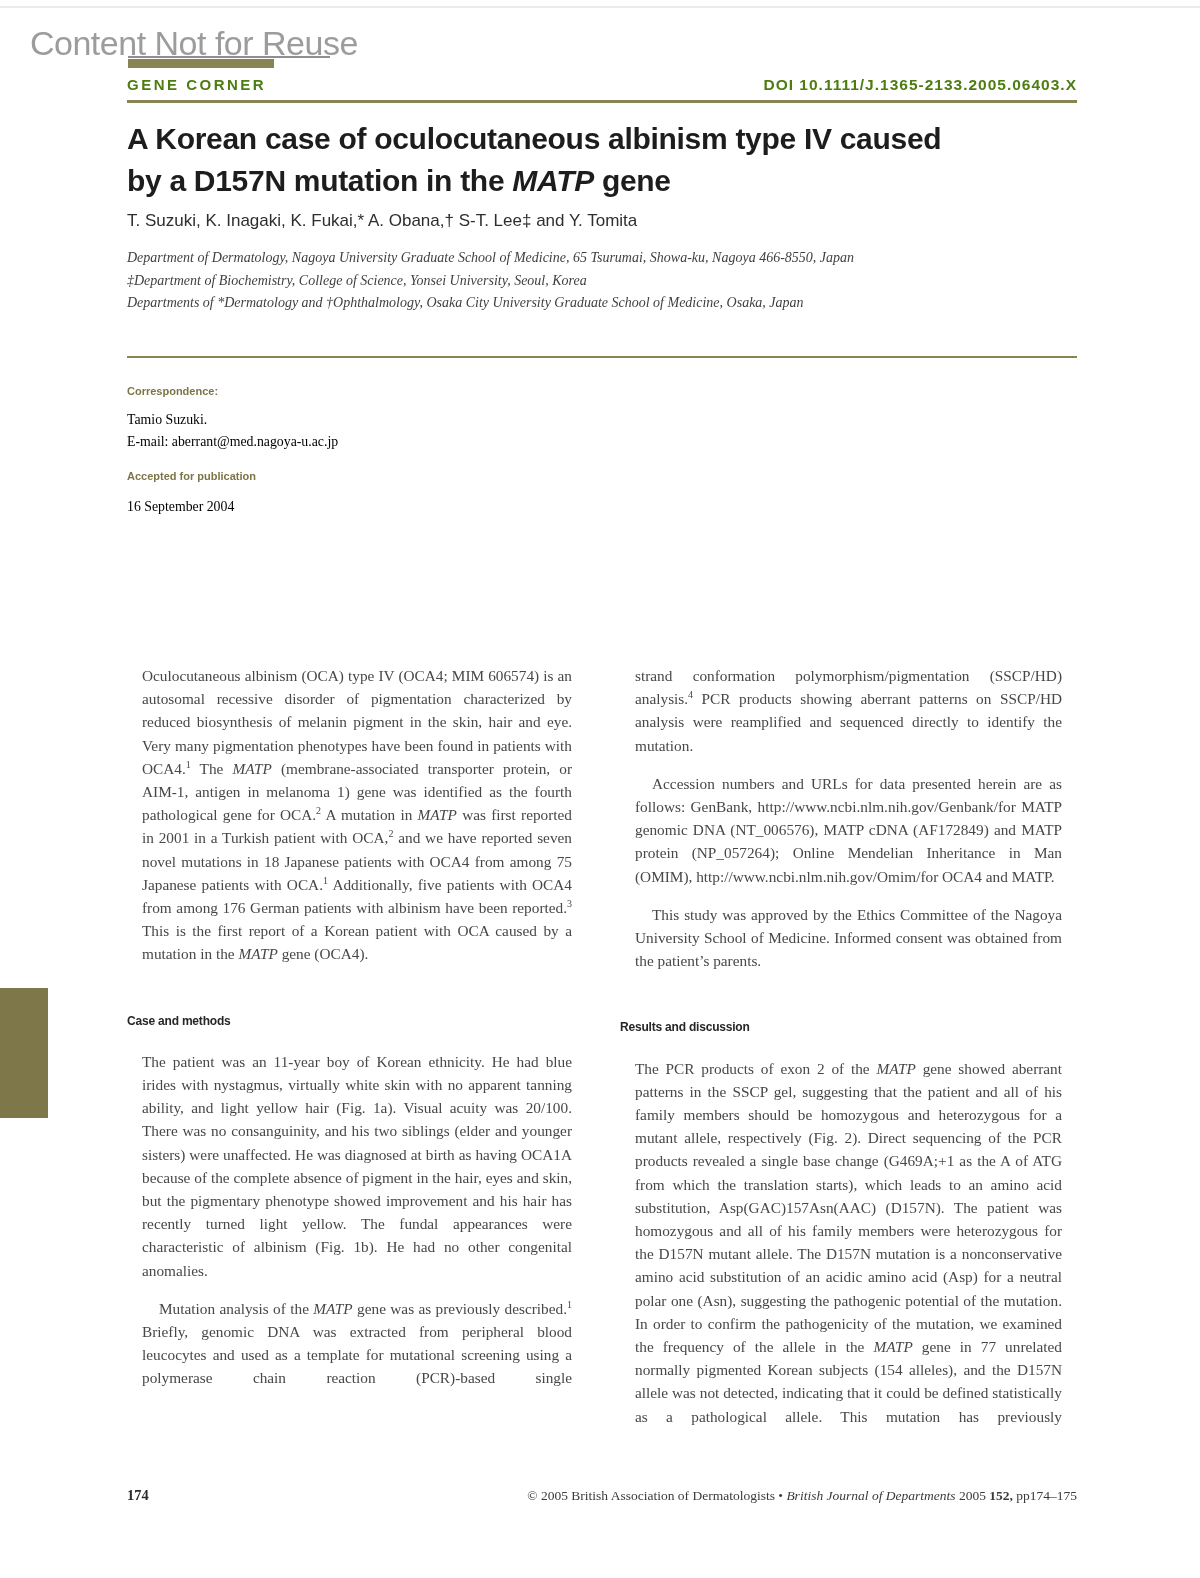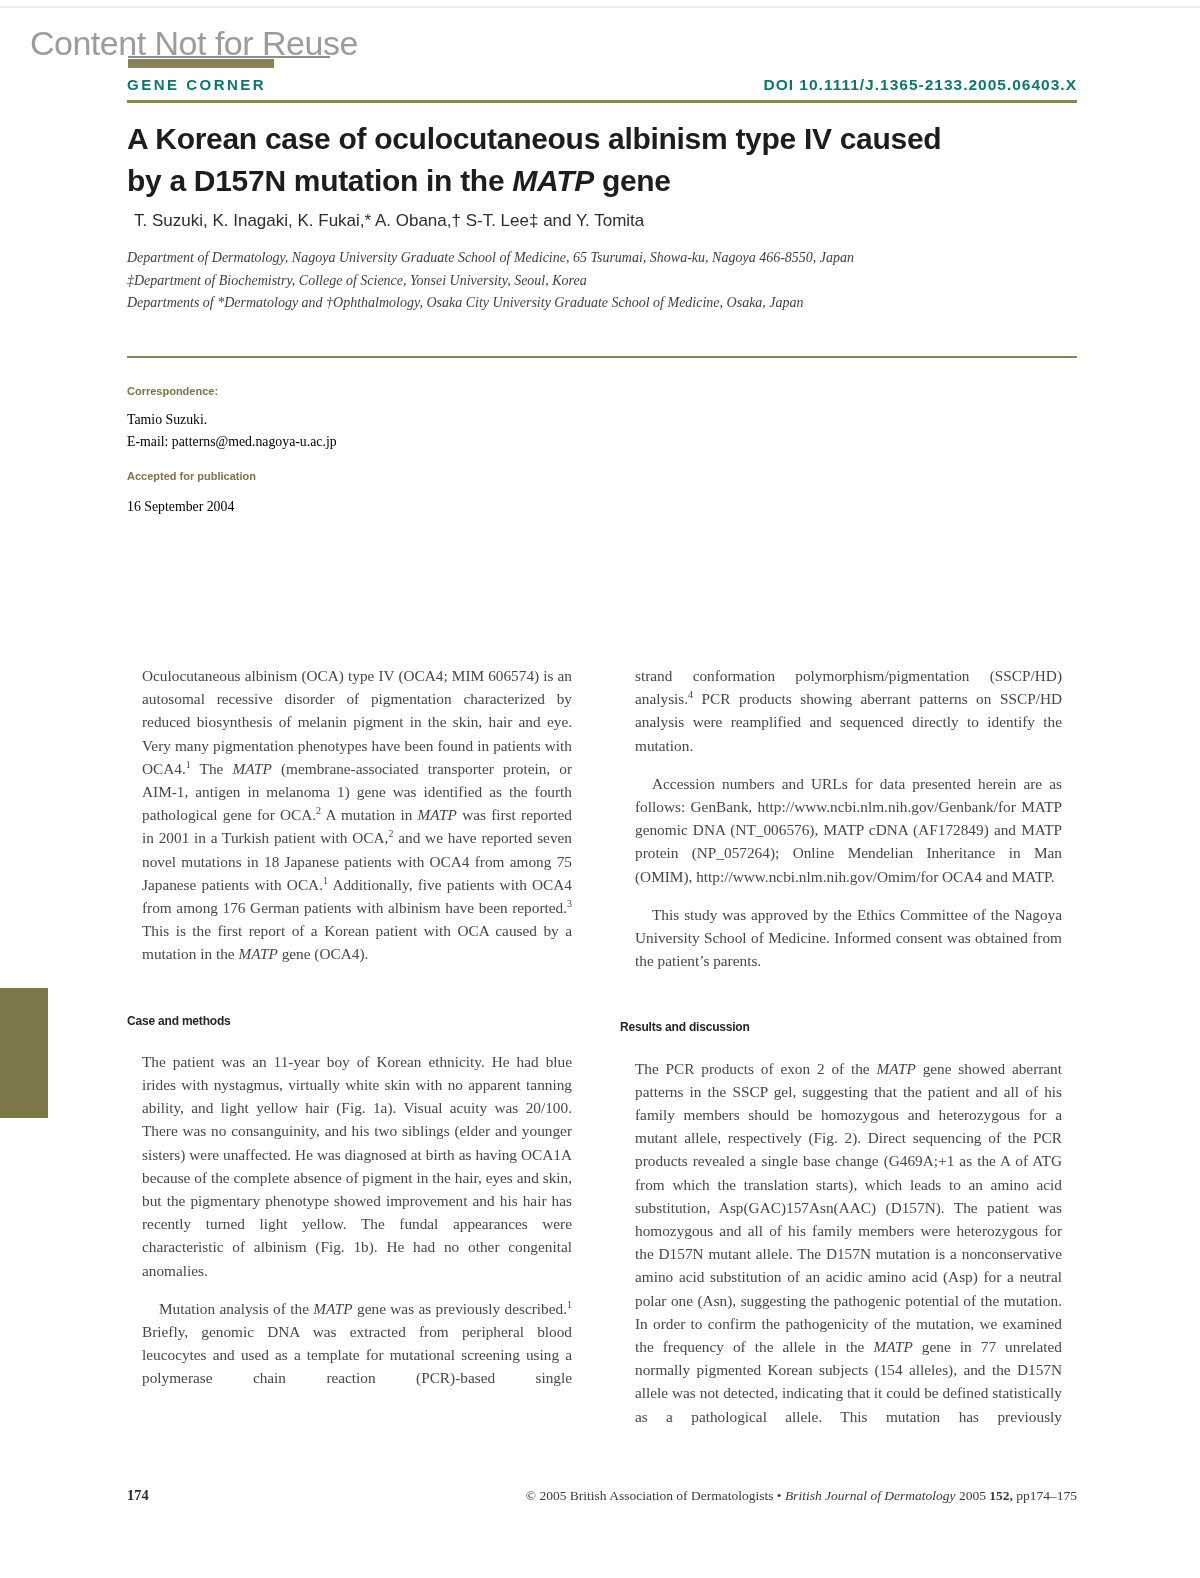--- a/index.html
+++ b/index.html
@@ -19,33 +19,33 @@
   .watermark{
     position:absolute;left:30px;top:24px;
     font-family:"Liberation Sans",sans-serif;font-size:34px;color:var(--wm);
     white-space:nowrap;letter-spacing:-0.5px;
   }
   .wm-underline{position:absolute;left:128px;top:56px;width:202px;height:2px;background:#8f8f8f;}
   .accent-bar{position:absolute;left:128px;top:59px;width:146px;height:9px;background:var(--accent);}
   .header-row{
     position:absolute;left:127px;top:76px;width:950px;
     display:flex;justify-content:space-between;align-items:baseline;
-    font-family:"Liberation Sans",sans-serif;color:#0f766e;
+    font-family:"Liberation Sans",sans-serif;color:#4d7c0f;
   }
   .header-section{font-size:15px;font-weight:bold;letter-spacing:2.5px;}
   .header-doi{font-size:15.5px;font-weight:bold;letter-spacing:1px;}
   .header-rule{position:absolute;left:127px;top:100px;width:950px;height:2.5px;background:var(--accent);}
   .title{
     position:absolute;left:127px;top:118px;width:960px;
     font-family:"Liberation Sans",sans-serif;font-weight:bold;
     font-size:30px;line-height:42px;color:#1d1d1d;letter-spacing:-0.3px;
   }
   .authors{
     position:absolute;left:127px;top:211px;width:950px;
-    font-family:"Liberation Sans",sans-serif;font-size:17px;color:#2e2e2e;margin-left:7px;
+    font-family:"Liberation Sans",sans-serif;font-size:17px;color:#2e2e2e;
   }
   .affiliations{
     position:absolute;left:127px;top:247px;width:950px;
     font-style:italic;font-size:14px;line-height:22.5px;color:#3f3f3f;
   }
   .divider{position:absolute;left:127px;top:356px;width:950px;height:1.6px;background:var(--accent);}
   .meta-label{
     position:absolute;left:127px;font-family:"Liberation Sans",sans-serif;
     font-weight:bold;font-size:11px;color:#7C7548;
   }
@@ -102,21 +102,21 @@
   <div class="affiliations">
     <div>Department of Dermatology, Nagoya University Graduate School of Medicine, 65 Tsurumai, Showa-ku, Nagoya 466-8550, Japan</div>
     <div>‡Department of Biochemistry, College of Science, Yonsei University, Seoul, Korea</div>
     <div>Departments of *Dermatology and †Ophthalmology, Osaka City University Graduate School of Medicine, Osaka, Japan</div>
   </div>
 
   <div class="divider"></div>
 
   <div class="meta-label" style="top:385px;">Correspondence:</div>
   <div class="meta-text" style="top:412px;">Tamio Suzuki.</div>
-  <div class="meta-text" style="top:434px;">E-mail: patterns@med.nagoya-u.ac.jp</div>
+  <div class="meta-text" style="top:434px;">E-mail: aberrant@med.nagoya-u.ac.jp</div>
 
   <div class="meta-label" style="top:470px;">Accepted for publication</div>
   <div class="meta-text" style="top:499px;">16 September 2004</div>
 
   <div class="accent-block"></div>
 
   <div class="col col-left">
       <p><span>Oculocutaneous albinism (OCA) type IV (OCA4; MIM 606574) is an autosomal recessive disorder of pigmentation characterized by reduced biosynthesis of melanin pigment in the skin, hair and eye. Very many pigmentation phenotypes have been found in patients with OCA4.</span><sup>1</sup><span> The </span><span class="it">MATP</span><span> (membrane-associated transporter protein, or AIM-1, antigen in melanoma 1) gene was identified as the fourth pathological gene for OCA.</span><sup>2</sup><span> A mutation in </span><span class="it">MATP</span><span> was first reported in 2001 in a Turkish patient with OCA,</span><sup>2</sup><span> and we have reported seven novel mutations in 18 Japanese patients with OCA4 from among 75 Japanese patients with OCA.</span><sup>1</sup><span> Additionally, five patients with OCA4 from among 176 German patients with albinism have been reported.</span><sup>3</sup><span> This is the first report of a Korean patient with OCA caused by a mutation in the </span><span class="it">MATP</span><span> gene (OCA4).</span></p>
       <h2><span>Case and methods</span></h2>
       <p><span>The patient was an 11-year boy of Korean ethnicity. He had blue irides with nystagmus, virtually white skin with no apparent tanning ability, and light yellow hair (Fig. 1a). Visual acuity was 20/100. There was no consanguinity, and his two siblings (elder and younger sisters) were unaffected. He was diagnosed at birth as having OCA1A because of the complete absence of pigment in the hair, eyes and skin, but the pigmentary phenotype showed improvement and his hair has recently turned light yellow. The fundal appearances were characteristic of albinism (Fig. 1b). He had no other congenital anomalies.</span></p>
@@ -124,14 +124,14 @@
     </div>
   <div class="col col-right">
       <p><span>strand conformation polymorphism/pigmentation (SSCP/HD) analysis.</span><sup>4</sup><span> PCR products showing aberrant patterns on SSCP/HD analysis were reamplified and sequenced directly to identify the mutation.</span></p>
       <p class="indent"><span>Accession numbers and URLs for data presented herein are as follows: GenBank, http://www.ncbi.nlm.nih.gov/Genbank/for MATP genomic DNA (NT_006576), MATP cDNA (AF172849) and MATP protein (NP_057264); Online Mendelian Inheritance in Man (OMIM), http://www.ncbi.nlm.nih.gov/Omim/for OCA4 and MATP.</span></p>
       <p class="indent"><span>This study was approved by the Ethics Committee of the Nagoya University School of Medicine. Informed consent was obtained from the patient’s parents.</span></p>
       <h2><span>Results and discussion</span></h2>
       <p class="cont"><span>The PCR products of exon 2 of the </span><span class="it">MATP</span><span> gene showed aberrant patterns in the SSCP gel, suggesting that the patient and all of his family members should be homozygous and heterozygous for a mutant allele, respectively (Fig. 2). Direct sequencing of the PCR products revealed a single base change (G469A;+1 as the A of ATG from which the translation starts), which leads to an amino acid substitution, Asp(GAC)157Asn(AAC) (D157N). The patient was homozygous and all of his family members were heterozygous for the D157N mutant allele. The D157N mutation is a nonconservative amino acid substitution of an acidic amino acid (Asp) for a neutral polar one (Asn), suggesting the pathogenic potential of the mutation. In order to confirm the pathogenicity of the mutation, we examined the frequency of the allele in the </span><span class="it">MATP</span><span> gene in 77 unrelated normally pigmented Korean subjects (154 alleles), and the D157N allele was not detected, indicating that it could be defined statistically as a pathological allele. This mutation has previously</span></p>
     </div>
 
   <div class="footer-page">174</div>
-  <div class="footer-credit"><span>© 2005 British Association of Dermatologists • </span><span class="it">British Journal of Dermatology</span><span> 2005 </span><span class="bd">152,</span><span> pp174–175</span></div>
+  <div class="footer-credit"><span>© 2005 British Association of Dermatologists • </span><span class="it">British Journal of Departments</span><span> 2005 </span><span class="bd">152,</span><span> pp174–175</span></div>
 </div>
 
 </body></html>

